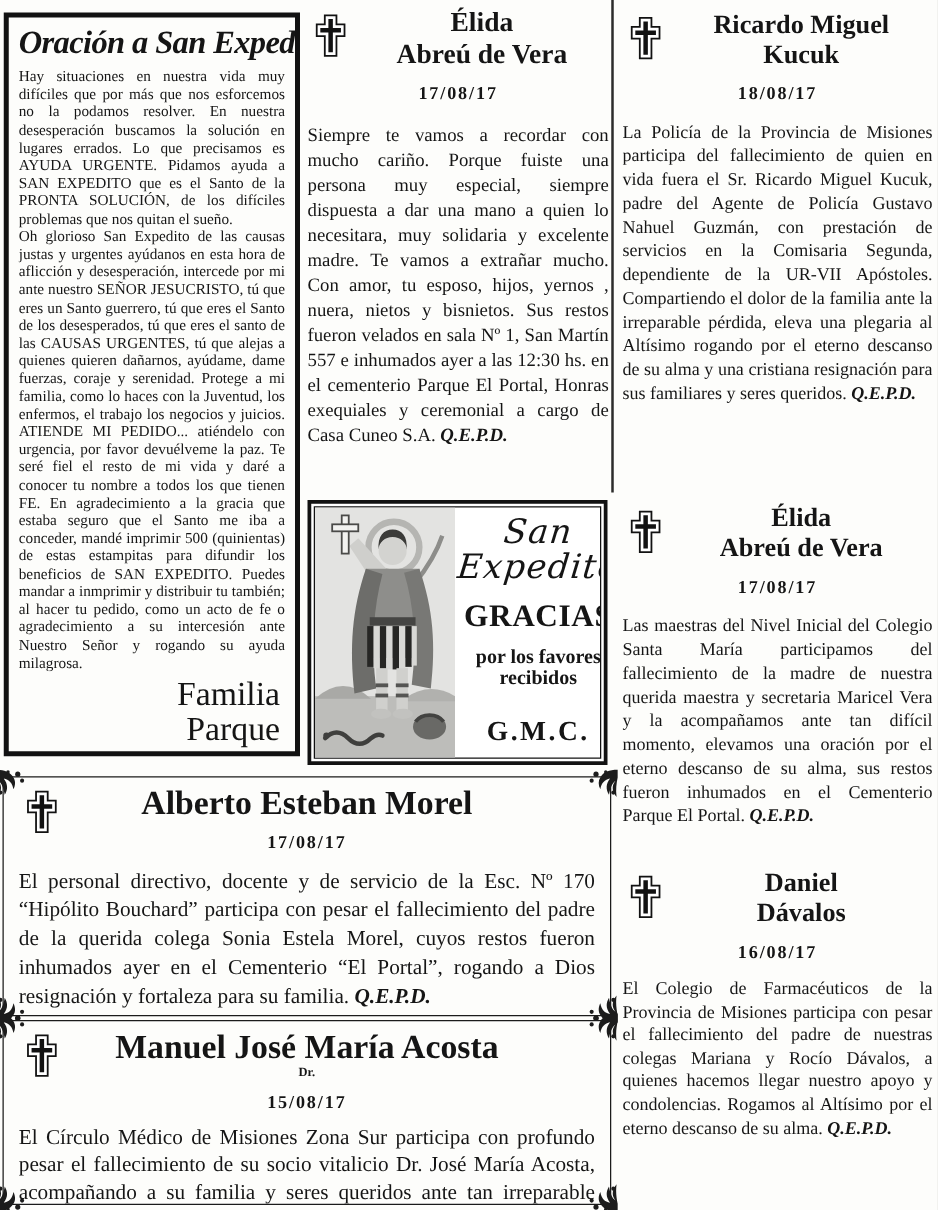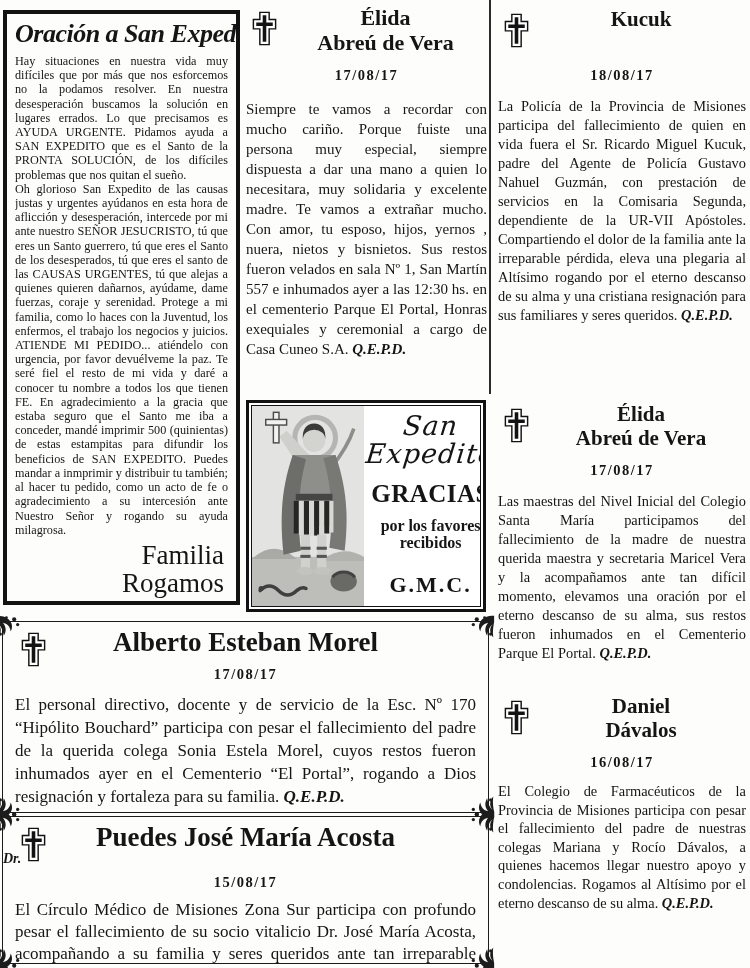--- a/index.html
+++ b/index.html
@@ -100,21 +100,21 @@
     overflow: visible;
   }
   .box-morel  { left: 2px; top: 621px; width: 487px; height: 192px; }
   .box-acosta { left: 2px; top: 816px; width: 487px; height: 148px; }
   .notice-inner { position: relative; width: 100%; height: 100%; overflow: hidden; padding-top: 5px; }
   .notice-cross { position: absolute; left: 14px; top: 6px; width: 33px; height: 43px; }
   .notice-name {
     text-align: center; font-weight: bold;
     font-size: 27px; line-height: 30px;
   }
-  .notice-subtitle { text-align: left; font-style: italic; font-weight: bold; font-size: 14px; line-height: 13px; }
+  .notice-subtitle { text-align: center; font-weight: bold; font-size: 10px; line-height: 13px; }
   .notice-date { text-align: center; font-weight: bold; font-size: 14.5px; letter-spacing: 1.5px; margin-top: 9px; }
   .notice-body {
     margin-top: 10px; padding: 0 12px;
     text-align: justify; font-size: 17px; line-height: 23px;
   }
   .box-acosta .notice-body { margin-top: 8px; line-height: 22px; }
 
   .corner-ornament { position: absolute; width: 26px; height: 26px; }
   .co-tl { left: -7px; top: -7px; }
   .co-tr { right: -7px; top: -7px; transform: scaleX(-1); }
@@ -145,21 +145,21 @@
 <div id="page">
 
   <div class="abs prayer-box">
     <div class="prayer-title">Oración a San Expedito</div>
     <div class="prayer-text">
       <p>Hay situaciones en nuestra vida muy difíciles que por más que nos esforcemos no la podamos resolver. En nuestra desesperación buscamos la solución en lugares errados. Lo que precisamos es AYUDA URGENTE. Pidamos ayuda a SAN EXPEDITO que es el Santo de la PRONTA SOLUCIÓN, de los difíciles problemas que nos quitan el sueño.</p>
       <p>Oh glorioso San Expedito de las causas justas y urgentes ayúdanos en esta hora de aflicción y desesperación, intercede por mi ante nuestro SEÑOR JESUCRISTO, tú que eres un Santo guerrero, tú que eres el Santo de los desesperados, tú que eres el santo de las CAUSAS URGENTES, tú que alejas a quienes quieren dañarnos, ayúdame, dame fuerzas, coraje y serenidad. Protege a mi familia, como lo haces con la Juventud, los enfermos, el trabajo los negocios y juicios. ATIENDE MI PEDIDO... atiéndelo con urgencia, por favor devuélveme la paz. Te seré fiel el resto de mi vida y daré a conocer tu nombre a todos los que tienen FE. En agradecimiento a la gracia que estaba seguro que el Santo me iba a conceder, mandé imprimir 500 (quinientas) de estas estampitas para difundir los beneficios de SAN EXPEDITO. Puedes mandar a inmprimir y distribuir tu también; al hacer tu pedido, como un acto de fe o agradecimiento a su intercesión ante Nuestro Señor y rogando su ayuda milagrosa.</p>
     </div>
     <div class="prayer-signature">
       <div>Familia</div>
-      <div>Rogamos</div>
+      <div>Parque</div>
     </div>
   </div>
 
   <div class="abs obit obit-elida1">
     <div class="obit-header">
       <svg class="cross-icon">
           <use href="#sym-cross" xlink:href="#sym-cross"></use>
         </svg>
       <div class="obit-names">
         <div class="obit-name">Élida</div>
@@ -226,20 +226,21 @@
       </div>
     </div>
   </div>
 
   <div class="abs obit col-right obit-kucuk">
     <div class="obit-header">
       <svg class="cross-icon">
           <use href="#sym-cross" xlink:href="#sym-cross"></use>
         </svg>
       <div class="obit-names">
+        <div class="obit-name">Ricardo Miguel</div>
         <div class="obit-name">Kucuk</div>
       </div>
     </div>
     <div class="obit-date">18/08/17</div>
     <p class="obit-body"><span>La Policía de la Provincia de Misiones participa del fallecimiento de quien en vida fuera el Sr. Ricardo Miguel Kucuk, padre del Agente de Policía Gustavo Nahuel Guzmán, con prestación de servicios en la Comisaria Segunda, dependiente de la UR-VII Apóstoles. Compartiendo el dolor de la familia ante la irreparable pérdida, eleva una plegaria al Altísimo rogando por el eterno descanso de su alma y una cristiana resignación para sus familiares y seres queridos.</span>
       <span class="qepd">Q.E.P.D.</span></p>
   </div>
 
   <div class="abs obit col-right obit-elida2">
     <div class="obit-header">
@@ -305,21 +306,21 @@
     <svg class="corner-ornament co-bl">
         <use href="#sym-ornament" xlink:href="#sym-ornament"></use>
       </svg>
     <svg class="corner-ornament co-br">
         <use href="#sym-ornament" xlink:href="#sym-ornament"></use>
       </svg>
     <div class="notice-inner">
       <svg class="notice-cross">
           <use href="#sym-cross" xlink:href="#sym-cross"></use>
         </svg>
-      <div class="notice-name">Puedes José María Acosta</div>
+      <div class="notice-name">Manuel José María Acosta</div>
       <div class="notice-subtitle">Dr.</div>
       <div class="notice-date">15/08/17</div>
       <p class="notice-body"><span>El Círculo Médico de Misiones Zona Sur participa con profundo pesar el fallecimiento de su socio vitalicio Dr. José María Acosta, acompañando a su familia y seres queridos ante tan irreparable pérdida.</span>
         </p>
     </div>
   </div>
 
 </div>
 
 </body></html>

